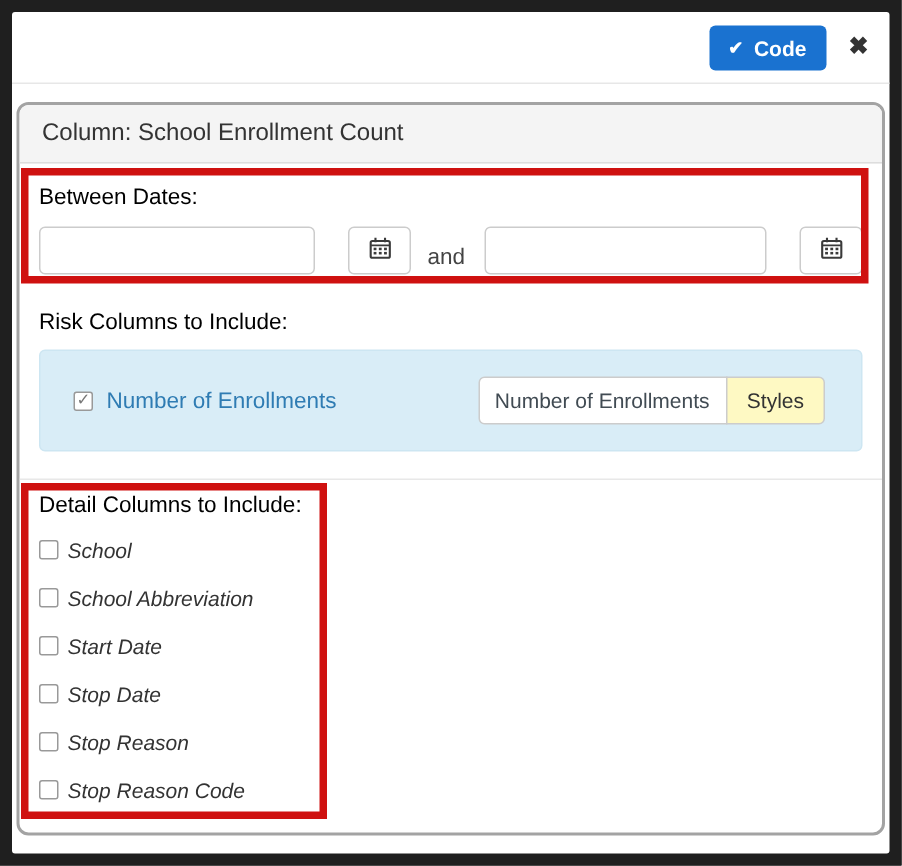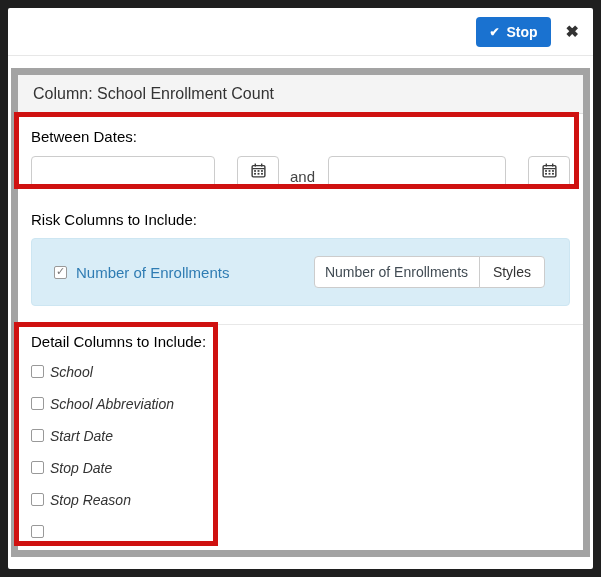--- a/index.html
+++ b/index.html
@@ -3,55 +3,55 @@
 <meta charset="utf-8">
 <style>
   html,body { margin:0; padding:0; background:#1f1f1f; }
   body { font-family:"Liberation Sans", sans-serif; }
   .stage { position:relative; width:601px; height:577px; background:#1f1f1f; overflow:hidden; }
   .modal { position:absolute; left:8px; top:8px; width:585px; height:561px; background:#ffffff; border-radius:2px; }
   .modal-header { height:48px; display:flex; align-items:center; justify-content:flex-end; padding:0 14px; border-bottom:1px solid #e7e7e7; box-sizing:border-box; gap:15px; }
   .btn-save { display:inline-flex; align-items:center; gap:7px; height:30px; padding:0 13px; background:#1a72d0; color:#ffffff; border:0; border-radius:4px; font-size:14px; font-weight:600; cursor:pointer; font-family:inherit; }
   .btn-save .check { font-size:12px; line-height:1; }
   .close-x { font-size:16px; color:#333333; font-weight:700; cursor:pointer; line-height:1; }
-  .panel { margin:12px 3px 0; border:7px solid #a3a3a3; border-radius:0; height:489px; box-sizing:border-box; overflow:hidden; }
+  .panel { margin:12px 3px 0; border:2px solid #a3a3a3; border-radius:8px; height:489px; box-sizing:border-box; overflow:hidden; }
   .panel-heading { height:39px; background:#f4f4f4; border-bottom:1px solid #dddddd; display:flex; align-items:center; padding:0 15px; font-size:16px; color:#333333; box-sizing:border-box; }
   .panel-body { padding:14px 13px 0; }
   .section-label { font-size:15px; color:#000000; }
   .label-between { margin-bottom:11px; }
   .dates-row { display:flex; align-items:center; height:32px; }
   .date-input { height:32px; box-sizing:border-box; border:1px solid #cccccc; border-radius:4px; padding:0 10px; font-size:14px; color:#444444; width:184px; font-family:inherit; outline:none; }
   .date-input.end { flex:1; width:auto; min-width:0; }
   .cal-btn { margin-left:22px; width:42px; height:32px; box-sizing:border-box; border:1px solid #cccccc; border-radius:4px; background:#ffffff; display:flex; align-items:center; justify-content:center; cursor:pointer; flex:none; }
   .and-sep { margin:8px 13px 0 11px; font-size:15px; color:#444444; }
   .label-risk { margin:23px 0 10px; }
   .well { height:68px; background:#d9edf7; border:1px solid #cde6f2; border-radius:4px; display:flex; align-items:center; justify-content:space-between; padding:0 24px 0 22px; box-sizing:border-box; }
   .risk-item { display:flex; align-items:center; gap:9px; font-size:15px; color:#2f7cb3; cursor:pointer; }
   .cb { width:13px; height:13px; box-sizing:border-box; border:1px solid #999999; border-radius:2px; background:#ffffff; position:relative; flex:none; cursor:pointer; }
   .cb.checked::after { content:"\2713"; position:absolute; left:1px; top:-2px; font-size:11px; color:#777777; }
   .name-group { display:flex; }
   .name-input { width:166px; height:32px; box-sizing:border-box; border:1px solid #cccccc; border-radius:4px 0 0 4px; padding:0 10px; font-size:14px; color:#414b53; background:#ffffff; font-family:inherit; outline:none; }
-  .styles-btn { height:32px; box-sizing:border-box; margin-left:-1px; padding:0 13px; border:1px solid #cccccc; border-radius:0 4px 4px 0; background:#ffffff; font-size:14px; color:#333333; cursor:pointer; font-family:inherit; }
+  .styles-btn { height:32px; box-sizing:border-box; margin-left:-1px; padding:0 13px; border:1px solid #cccccc; border-radius:0 4px 4px 0; background:#fef9c3; font-size:14px; color:#333333; cursor:pointer; font-family:inherit; }
   .divider { border:0; border-top:1px solid #e8e8e8; margin:18px -13px 8px; }
   .label-detail { margin-bottom:14px; }
   .detail-row { display:flex; align-items:center; gap:6px; margin-bottom:17px; font-size:14px; color:#333333; height:15px; cursor:pointer;font-style:italic; }
   .red-box { position:absolute; border:5px solid #cf1110; box-sizing:border-box; pointer-events:none; z-index:5; }
   .box-dates { left:14px; top:112px; width:565px; height:77px; }
   .box-detail { left:14px; top:322px; width:204px; height:224px; }
 </style>
 </head>
 <body>
 
 <div class="stage">
   <div class="modal">
 
     <div class="modal-header">
       <button class="btn-save">
         <span class="check">✔</span>
-        <span>Stop</span>
+        <span>Code</span>
       </button>
       <span class="close-x">✖</span>
     </div>
 
     <div class="panel">
       <div class="panel-heading">
         <span>Column: School Enrollment Count</span>
       </div>
 
       <div class="panel-body">
@@ -135,20 +135,21 @@
           <label class="detail-row">
             <span class="cb"></span>
             <span>Stop Date</span>
           </label>
           <label class="detail-row">
             <span class="cb"></span>
             <span>Stop Reason</span>
           </label>
           <label class="detail-row">
             <span class="cb"></span>
+            <span>Stop Reason Code</span>
           </label>
         </div>
 
       </div>
     </div>
   </div>
 
   <div class="red-box box-dates"></div>
   <div class="red-box box-detail"></div>
 </div>

